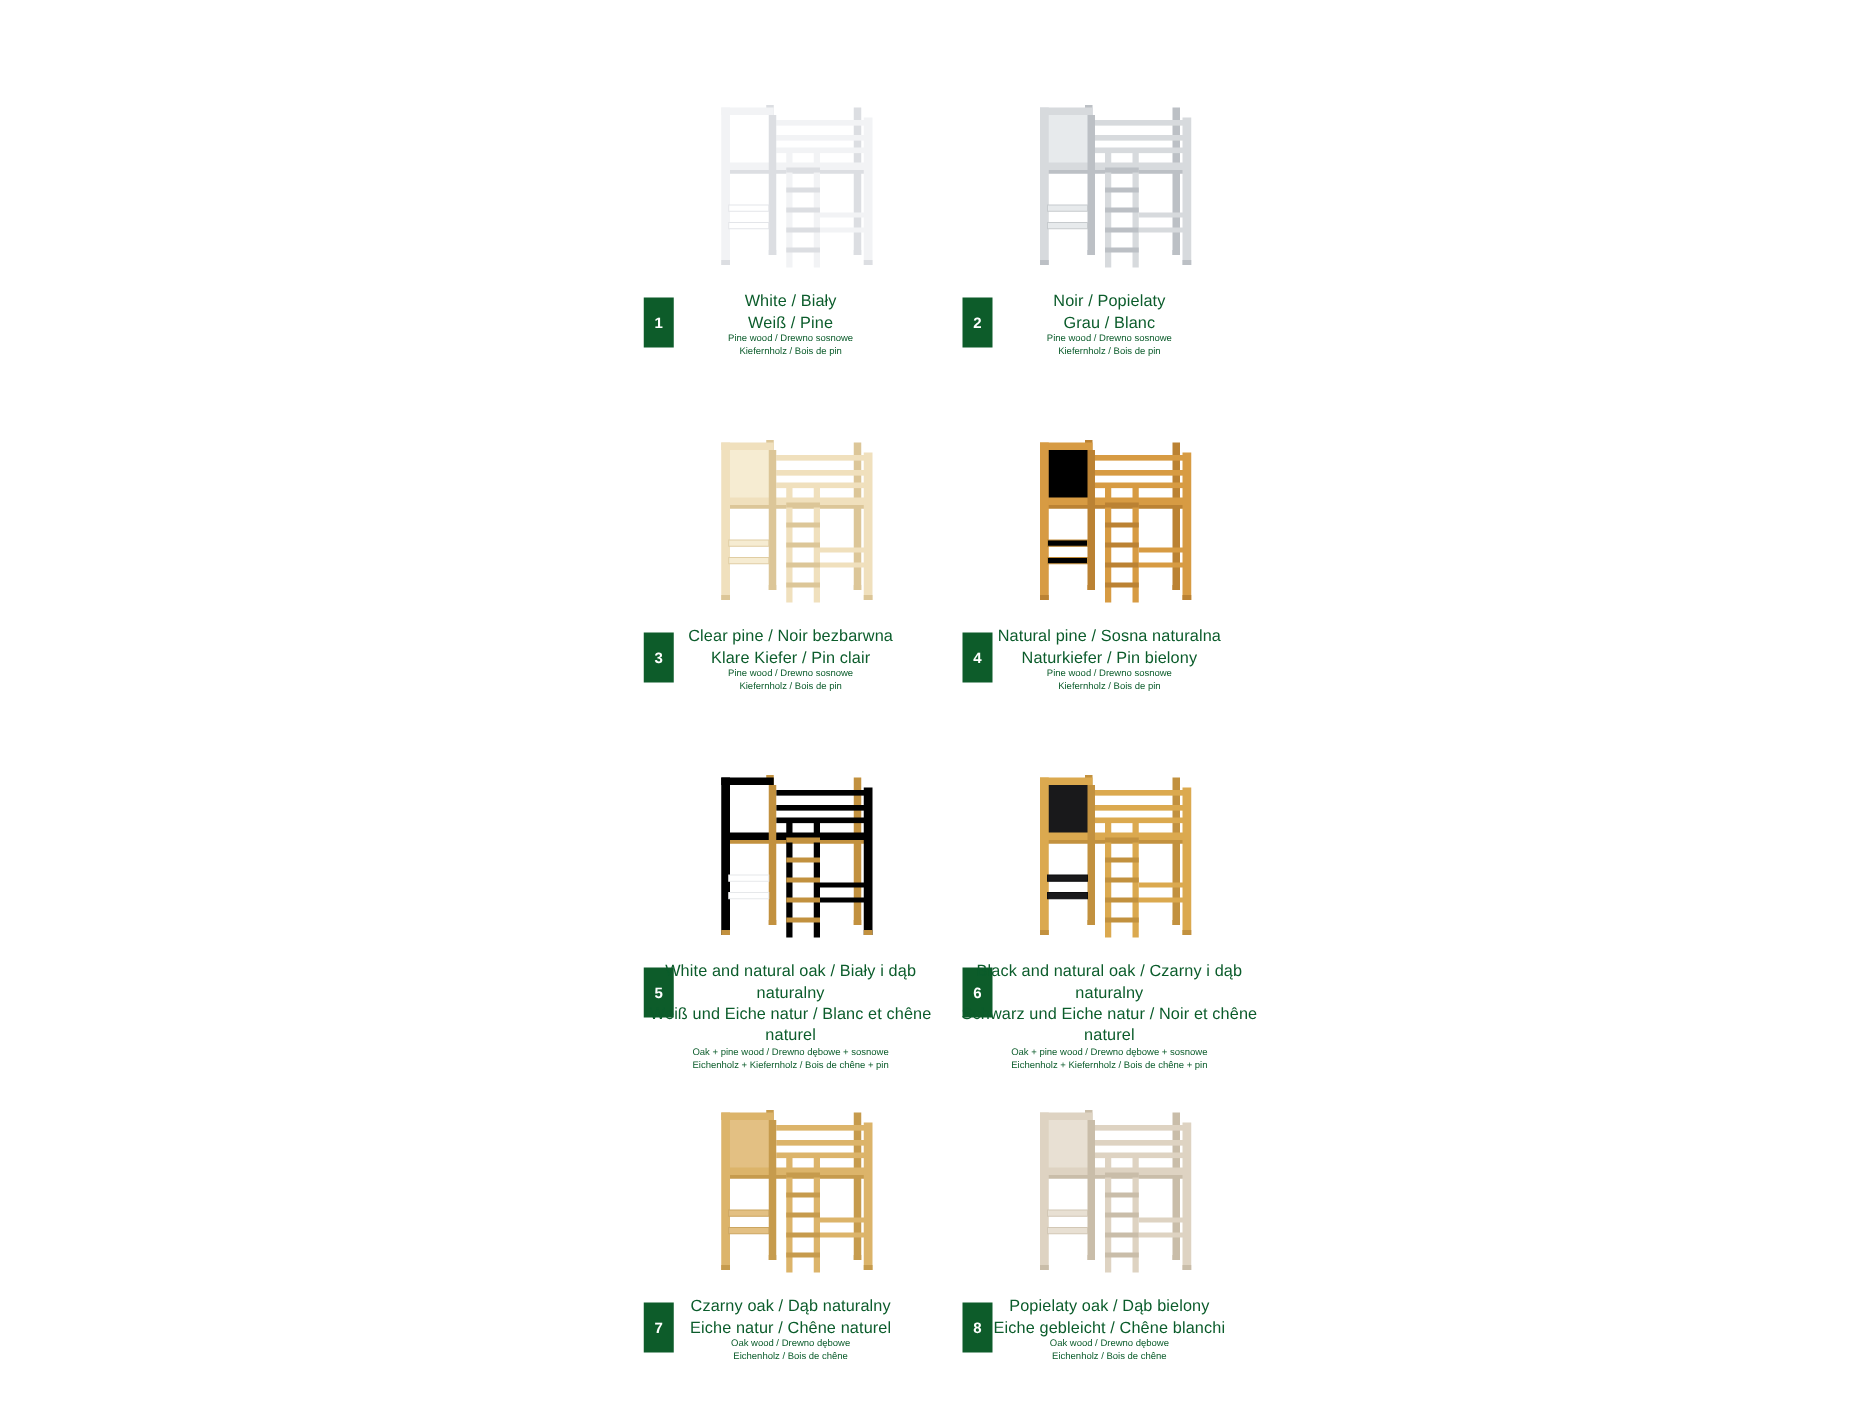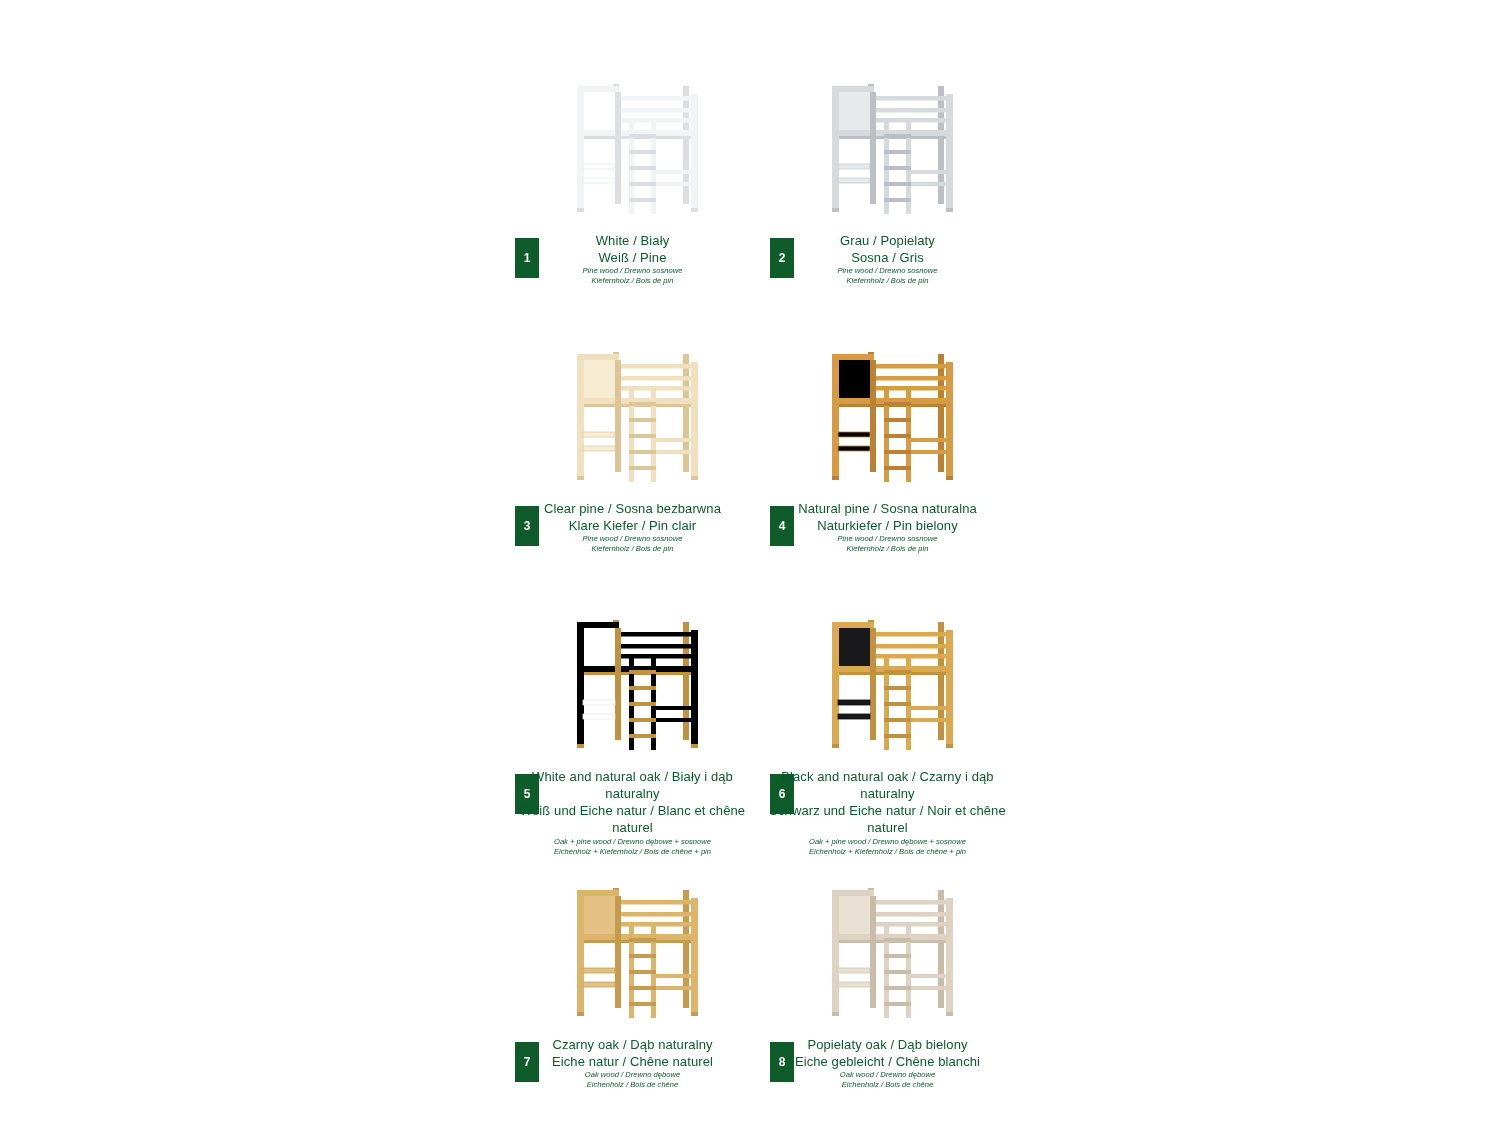--- a/index.html
+++ b/index.html
@@ -59,21 +59,20 @@
   .cap-line {
     color: #0b5c2b;
     line-height: 1.32;
   }
   .cap-bold {
     font-weight: normal;
     font-size: 13px;
     letter-spacing: 0.1px;
   }
   .cap-ital {
-    font-style: italic;
     font-size: 7.6px;
   }
   .badge {
     position: absolute;
     left: 10px;
     top: 178px;
     width: 24px;
     height: 40px;
     background: #0d5c2a;
     color: #ffffff;
@@ -184,22 +183,22 @@
     <rect x="101" y="104" width="36" height="4" fill="#d7dadd"></rect>
 
     <rect x="22" y="130" width="7" height="4" fill="#bcc0c5"></rect>
     <rect x="136" y="130" width="7" height="4" fill="#bcc0c5"></rect>
     <rect x="60" y="122" width="6" height="4" fill="#bcc0c5"></rect>
     <rect x="128" y="122" width="6" height="4" fill="#bcc0c5"></rect>
   </svg></div>
     </div>
     <div class="badge">2</div>
     <div class="caption">
-      <div class="cap-line cap-bold">Grau / Popielaty</div>
-      <div class="cap-line cap-bold">Sosna / Gris</div>
+      <div class="cap-line cap-bold">Noir / Popielaty</div>
+      <div class="cap-line cap-bold">Grau / Blanc</div>
       <div class="cap-line cap-ital">Pine wood / Drewno sosnowe</div>
       <div class="cap-line cap-ital">Kiefernholz / Bois de pin</div>
     </div>
       </div>
       <div class="cell">
     <div class="bed-wrap">
       <div class="bed">
   <svg width="160" height="145" viewBox="0 0 160 145">
 
     <rect x="128" y="8" width="6" height="118" fill="#dcc698"></rect>
@@ -238,21 +237,21 @@
     <rect x="101" y="104" width="36" height="4" fill="#f0e0bd"></rect>
 
     <rect x="22" y="130" width="7" height="4" fill="#dcc698"></rect>
     <rect x="136" y="130" width="7" height="4" fill="#dcc698"></rect>
     <rect x="60" y="122" width="6" height="4" fill="#dcc698"></rect>
     <rect x="128" y="122" width="6" height="4" fill="#dcc698"></rect>
   </svg></div>
     </div>
     <div class="badge">3</div>
     <div class="caption">
-      <div class="cap-line cap-bold">Clear pine / Sosna bezbarwna</div>
+      <div class="cap-line cap-bold">Clear pine / Noir bezbarwna</div>
       <div class="cap-line cap-bold">Klare Kiefer / Pin clair</div>
       <div class="cap-line cap-ital">Pine wood / Drewno sosnowe</div>
       <div class="cap-line cap-ital">Kiefernholz / Bois de pin</div>
     </div>
       </div>
       <div class="cell">
     <div class="bed-wrap">
       <div class="bed">
   <svg width="160" height="145" viewBox="0 0 160 145">
 

